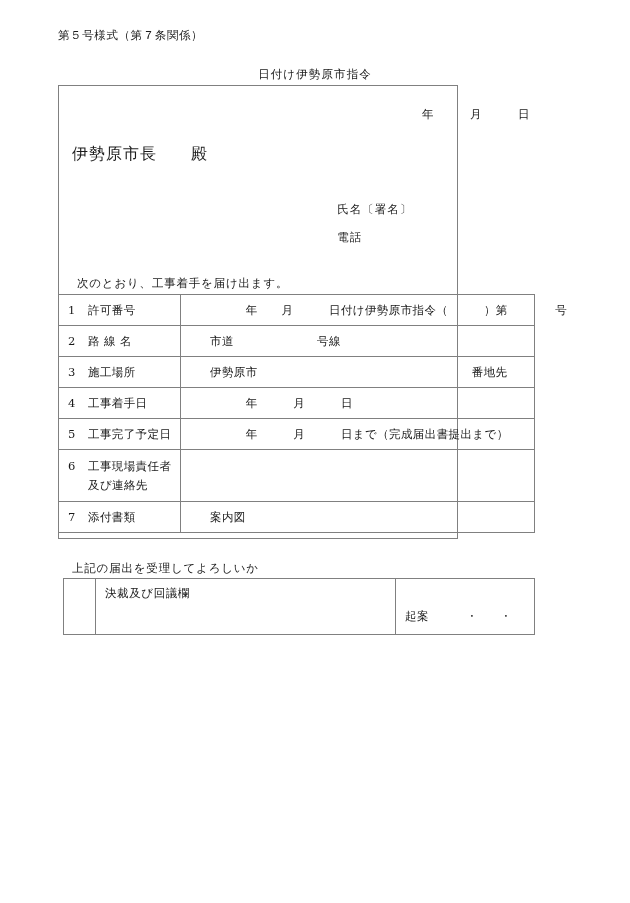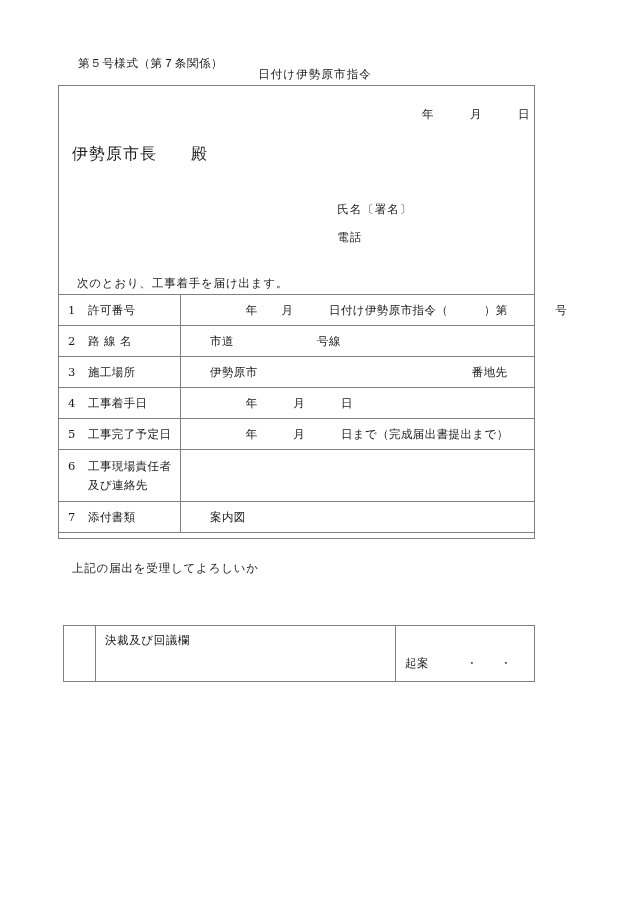--- a/index.html
+++ b/index.html
@@ -20,43 +20,42 @@
     inset: 0;
     width: 630px;
     height: 903px;
     overflow: hidden;
   }
 
   
   .form-code {
     position: absolute;
     left: 58px;
-    top: 56px;
+    top: 28px;
     font-size: 11.5px;
     letter-spacing: 0.6px;
     white-space: pre;
-    margin-left: 20px;
   }
   .doc-title {
     position: absolute;
     left: 0;
     top: 67px;
     width: 630px;
     text-align: center;
     font-size: 11.5px;
     letter-spacing: 1.1px;
     white-space: pre;
   }
 
   
   .form-box {
     position: absolute;
     left: 58px;
     top: 85px;
-    width: 477px;
+    width: 400px;
     height: 454px;
     border: 1px solid #808080;
     box-sizing: border-box;
   }
 
   
   .date-line {
     position: absolute;
     left: 363px;
     top: 21px;
@@ -153,21 +152,20 @@
     white-space: pre;
   }
   .approval-table {
     position: absolute;
     left: 63px;
     top: 578px;
     width: 472px;
     border-collapse: collapse;
     table-layout: fixed;
     font-size: 11.5px;
-    margin-top: 47px;
   }
   .approval-table td {
     border: 1px solid #808080;
     padding: 0;
     box-sizing: border-box;
     height: 56px;
   }
   .approval-table td.stub {
     width: 32px;
   }

